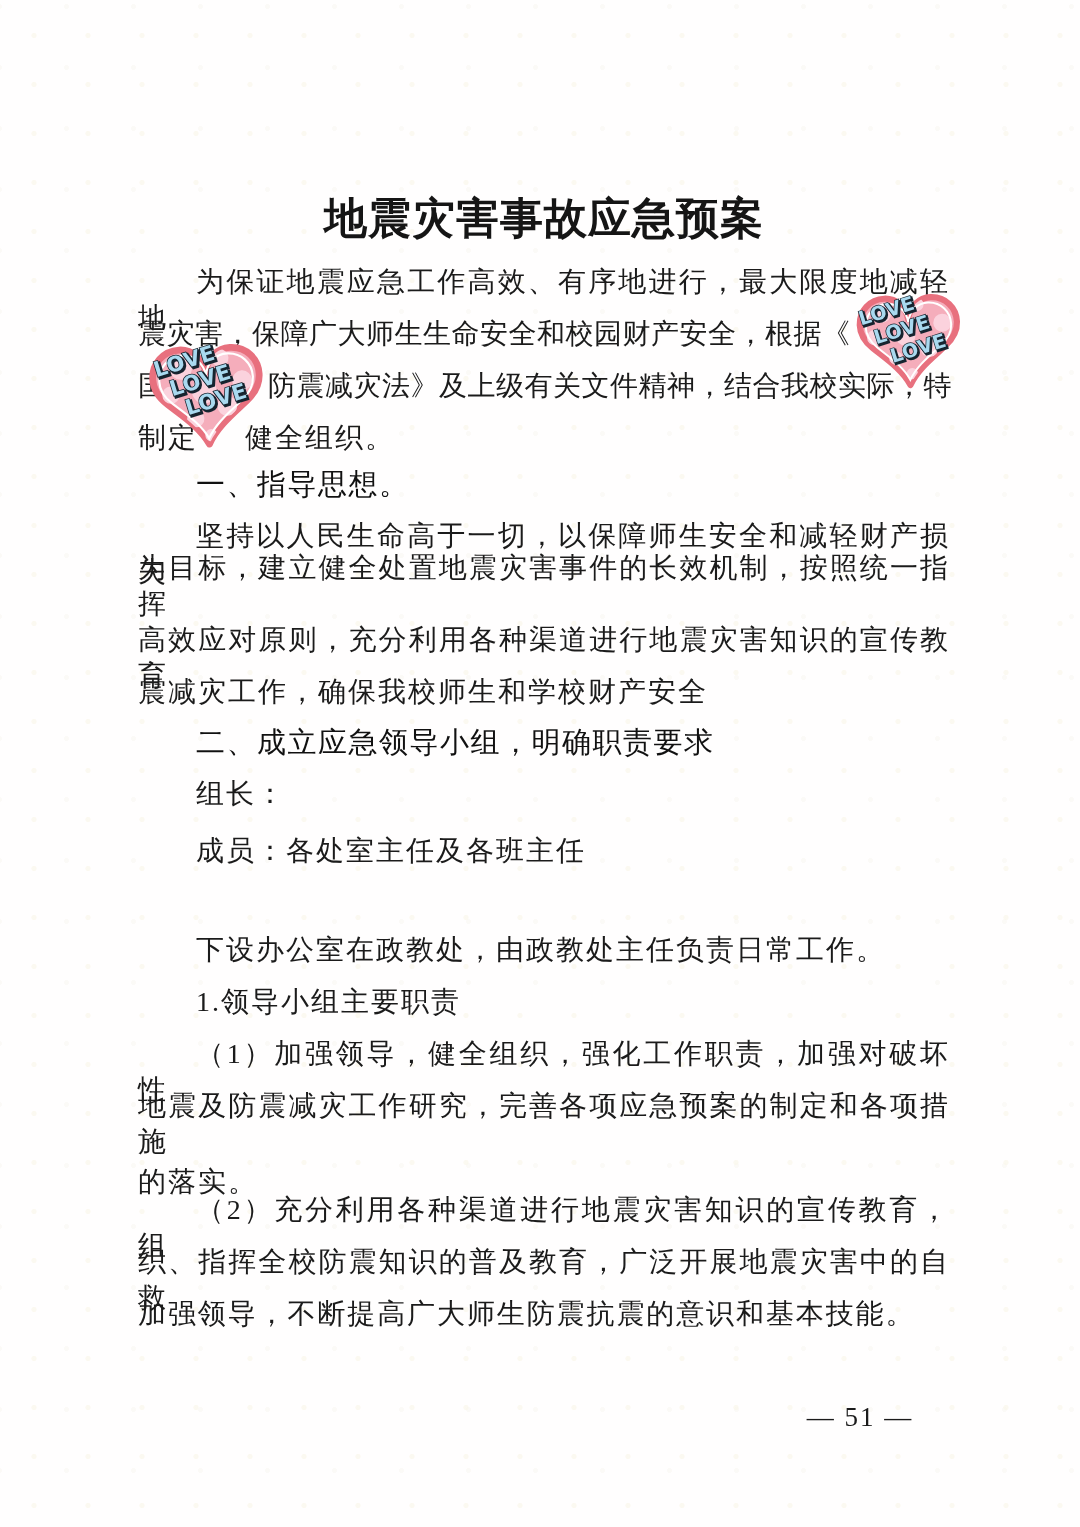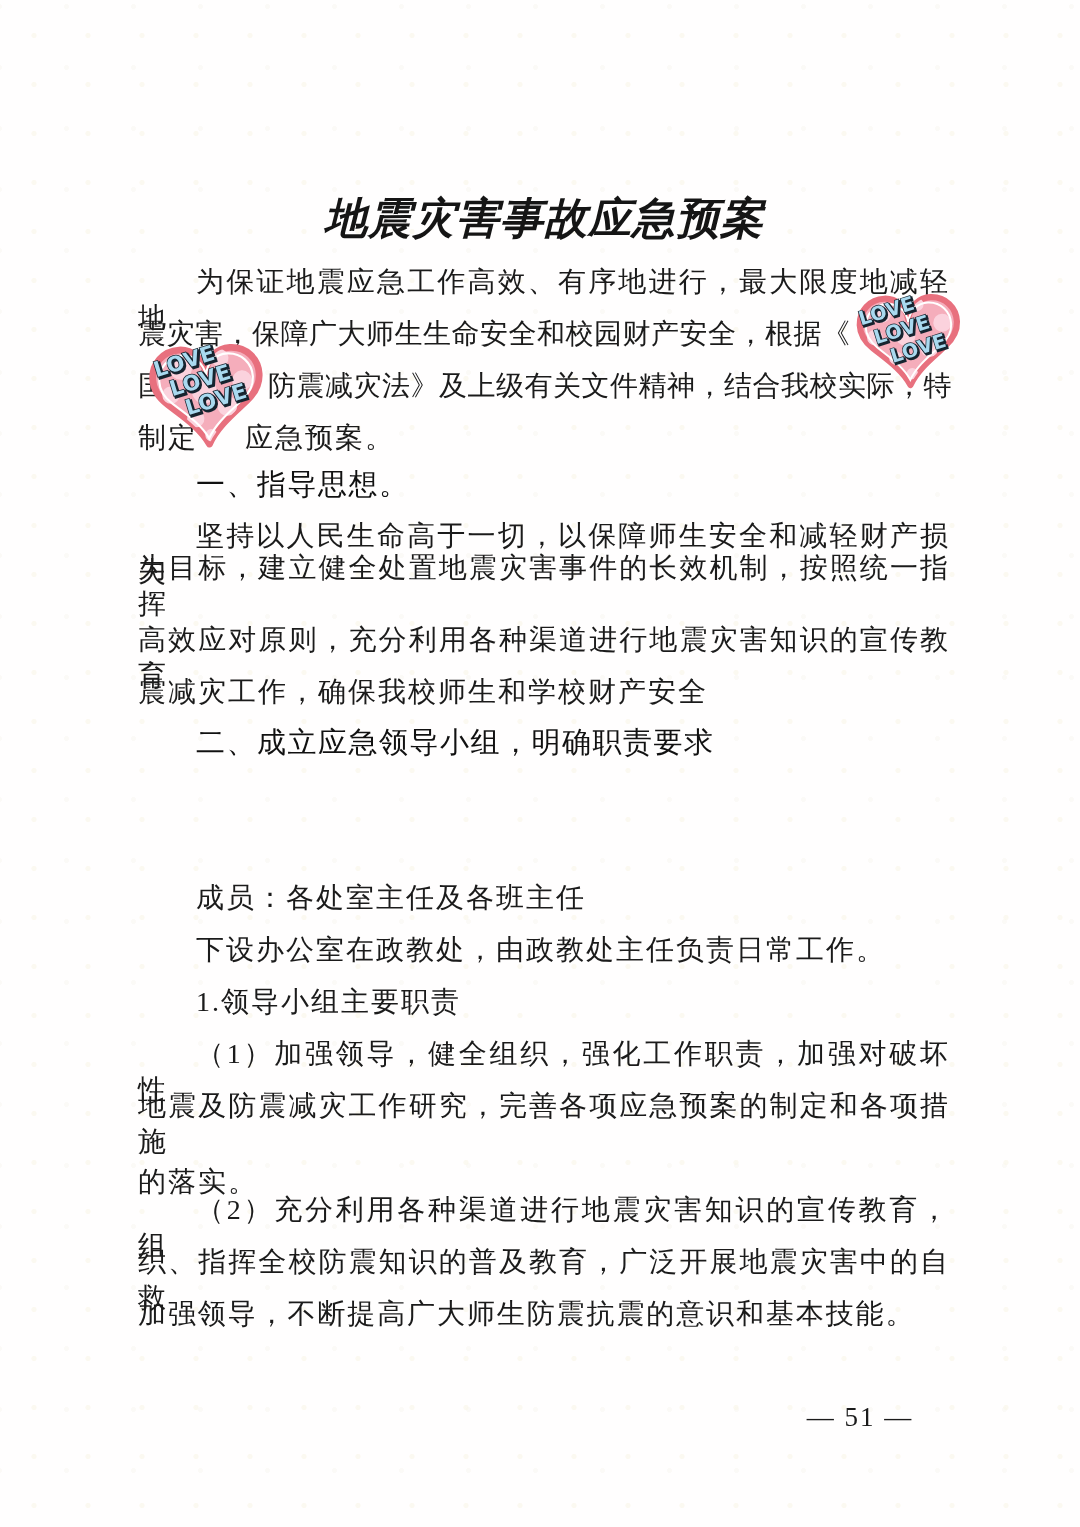--- a/index.html
+++ b/index.html
@@ -17,21 +17,20 @@
       radial-gradient(circle, rgba(248,246,240,0.55) 2px, rgba(0,0,0,0) 2.8px);
     background-size:54px 49px, 67px 61px;
     background-position:7px 11px, 33px 37px;
   }
   .doc-title{
     position:absolute;left:138px;top:194px;width:812px;
     text-align:center;
     font-size:43px;line-height:50px;font-weight:700;
     letter-spacing:1px;color:#151515;
     font-family:"Liberation Serif","DejaVu Serif",serif;
-    font-style:italic;
   }
   .line{
     position:absolute;left:138px;width:812px;height:38px;
     font-size:28px;line-height:36px;color:#1b1b1b;
     letter-spacing:2px;white-space:nowrap;
   }
   .indent{text-indent:58px;}
   .just{
     white-space:normal;
     text-align:justify;
@@ -73,31 +72,32 @@
   <div class="doc-title">地震灾害事故应急预案</div>
 
   <div class="line indent just" style="top:264px">为保证地震应急工作高效、有序地进行，最大限度地减轻地</div>
   <div class="line tight" style="top:316px">震灾害，保障广大师生生命安全和校园财产安全，根据《</div>
   <div class="line" style="top:368px">
     <span class="seg" style="left:0">国</span>
     <span class="seg tight" style="left:130px">防震减灾法》及上级有关文件精神，结合我校实际，特</span>
   </div>
   <div class="line" style="top:420px">
     <span class="seg" style="left:0">制定</span>
-    <span class="seg" style="left:107px">应急预案。</span>
+    <span class="seg" style="left:107px">健全组织。</span>
   </div>
 
   <div class="line heading indent" style="top:466px">一、指导思想。</div>
   <div class="line indent just" style="top:518px">坚持以人民生命高于一切，以保障师生安全和减轻财产损失</div>
   <div class="line just" style="top:550px">为目标，建立健全处置地震灾害事件的长效机制，按照统一指挥</div>
   <div class="line just" style="top:622px">高效应对原则，充分利用各种渠道进行地震灾害知识的宣传教育</div>
   <div class="line heading indent" style="top:724px">二、成立应急领导小组，明确职责要求</div>
 
   <div class="line" style="top:674px">震减灾工作，确保我校师生和学校财产安全</div>
-  <div class="line indent" style="top:880px">成员：各处室主任及各班主任</div>
+  <div class="line indent" style="top:776px">组长：</div>
+  <div class="line indent" style="top:833px">成员：各处室主任及各班主任</div>
   <div class="line indent" style="top:932px">下设办公室在政教处，由政教处主任负责日常工作。</div>
   <div class="line indent" style="top:984px">1.领导小组主要职责</div>
 
   <div class="line indent just" style="top:1036px">（1）加强领导，健全组织，强化工作职责，加强对破坏性</div>
   <div class="line just" style="top:1088px">地震及防震减灾工作研究，完善各项应急预案的制定和各项措施</div>
   <div class="line" style="top:1164px">的落实。</div>
 
   <div class="line indent just" style="top:1192px">（2）充分利用各种渠道进行地震灾害知识的宣传教育，组</div>
   <div class="line just" style="top:1244px">织、指挥全校防震知识的普及教育，广泛开展地震灾害中的自救</div>
   <div class="line snug" style="top:1296px">加强领导，不断提高广大师生防震抗震的意识和基本技能。</div>

